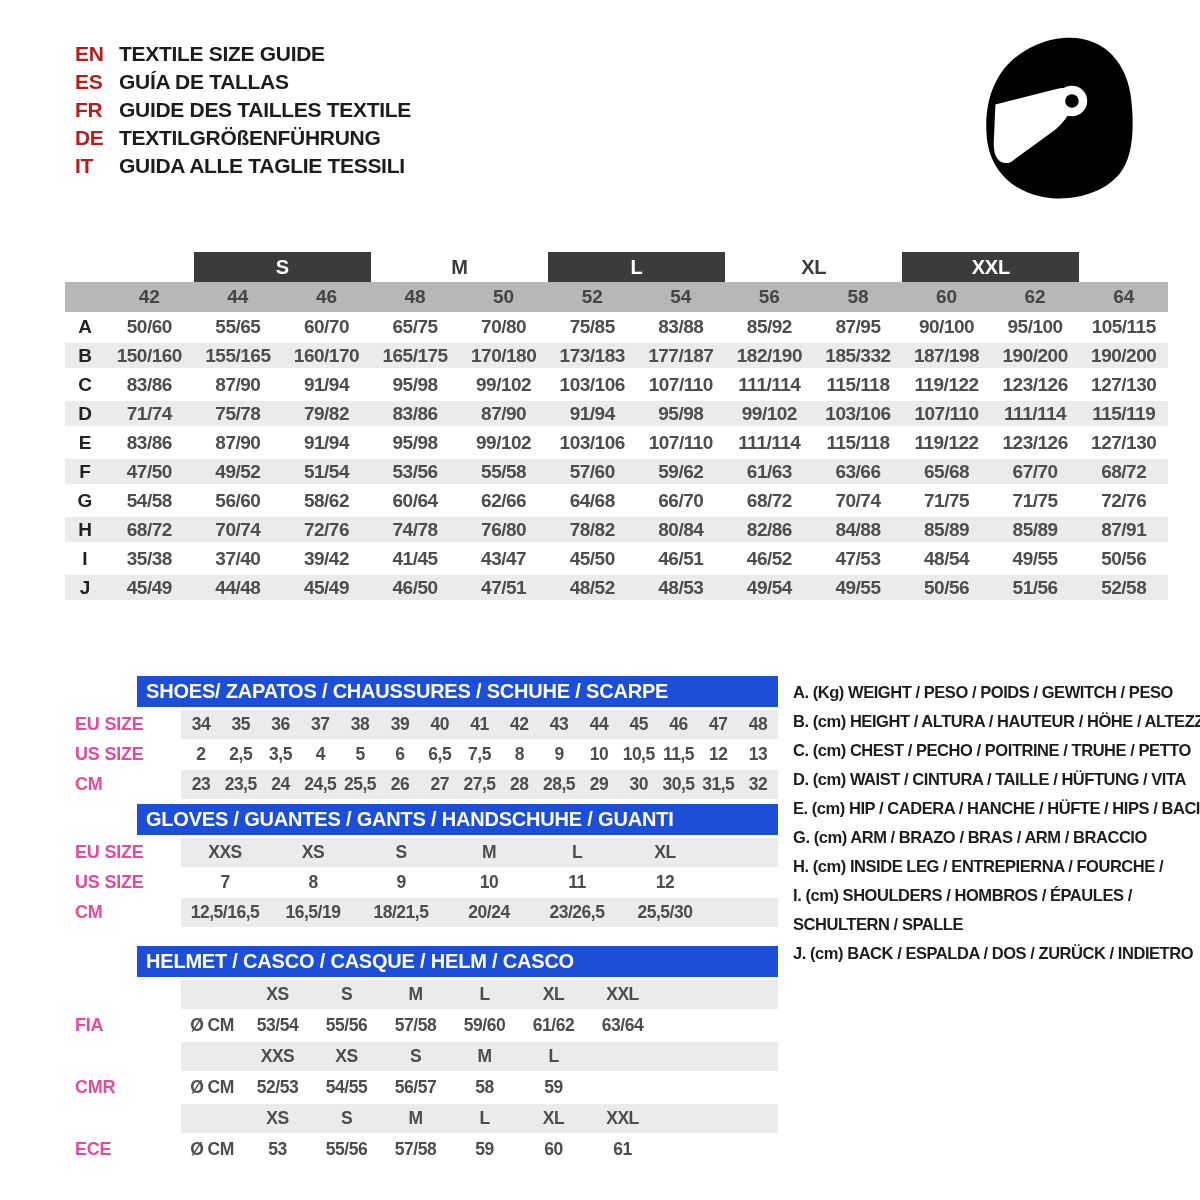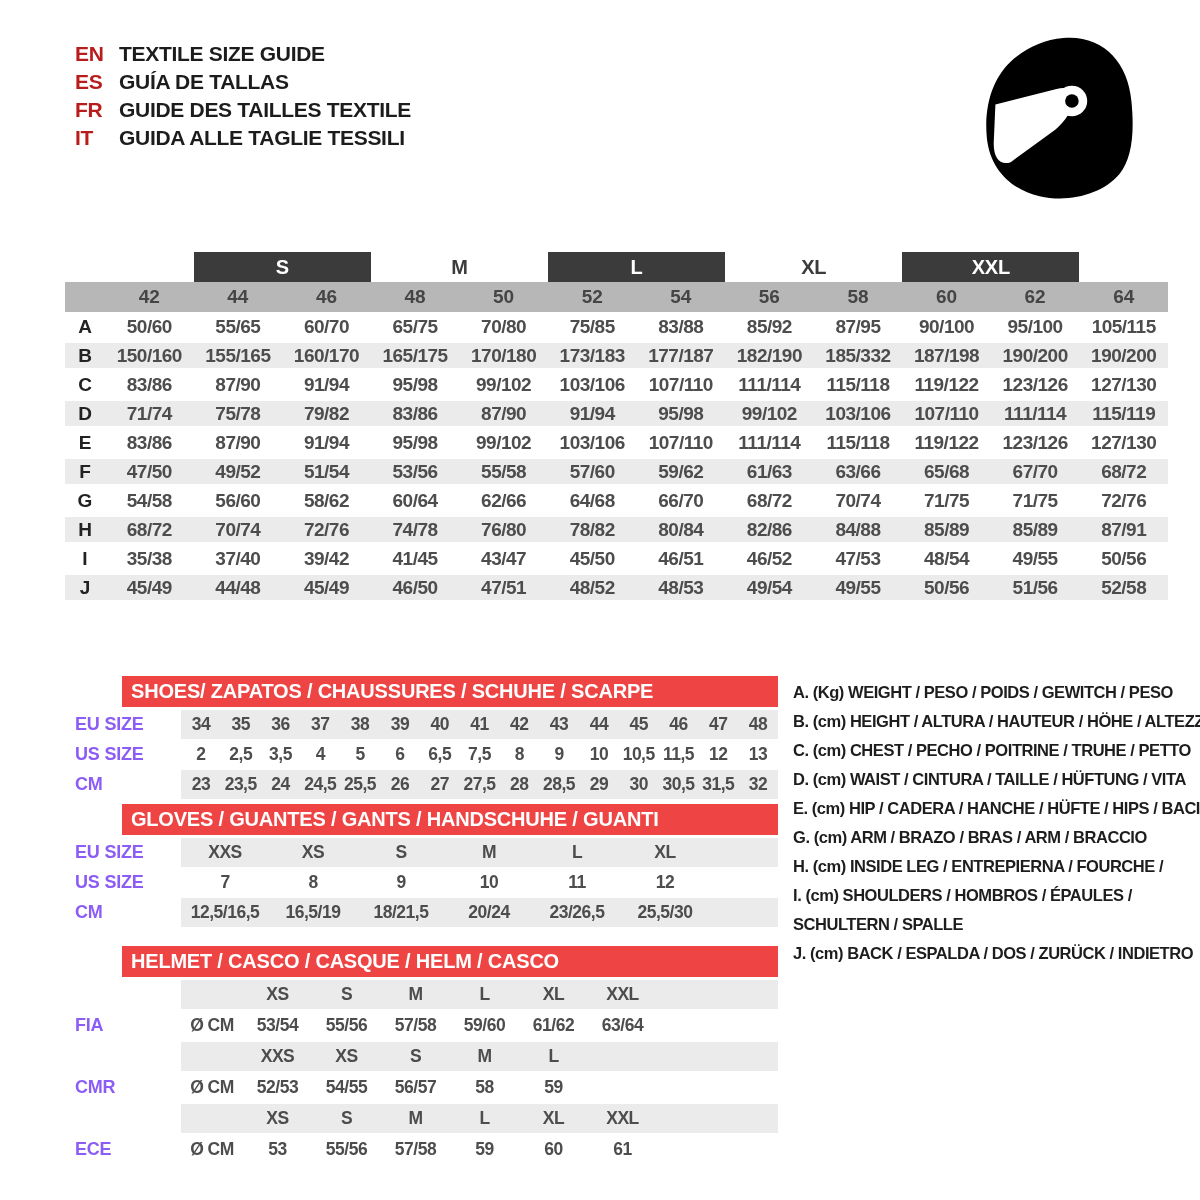--- a/index.html
+++ b/index.html
@@ -25,29 +25,29 @@
   .data-row { height:29px; }
   .data-row.striped { background:#ebebeb; box-shadow:inset 0 2px 0 #fff, inset 0 -2px 0 #fff; }
   .row-label { text-align:center; font-size:19px; color:#222222; }
   .value-cell { text-align:center; font-size:19px; color:#4d4d4d; letter-spacing:-0.5px; white-space:nowrap; }
   
   .section { position:absolute; left:62px; width:716px; }
   #shoes  { top:676px; }
   #gloves { top:804px; }
   #helmet { top:946px; }
   .section-title {
-    margin-left:60px; height:31px; line-height:31px; background:#ef4444; color:#ffffff;
+    margin-left:75px; height:31px; line-height:31px; background:#1d4ed8; color:#ffffff;
     font-size:20px; padding-left:9px; letter-spacing:-0.2px; margin-bottom:3px; white-space:nowrap;
   }
   .cols-shoes  { display:grid; grid-template-columns:119px repeat(15,1fr); align-items:stretch; }
   .cols-gloves { display:grid; grid-template-columns:119px repeat(6,88px) 1fr; align-items:stretch; }
   .colsH       { display:grid; grid-template-columns:119px 62px repeat(6,69px) 1fr; align-items:stretch; }
   .sec-row { height:29px; margin-bottom:1px; }
   #helmet .sec-row { margin-bottom:2px; }
-  .side-label { font-size:18px; color:#8b5cf6; padding-left:13px; display:flex; align-items:center; letter-spacing:-0.2px; white-space:nowrap; }
+  .side-label { font-size:18px; color:#ec4899; padding-left:13px; display:flex; align-items:center; letter-spacing:-0.2px; white-space:nowrap; }
   .sec-cell { display:flex; align-items:center; justify-content:center; font-size:17.5px; color:#4d4d4d; letter-spacing:-0.5px; white-space:nowrap; }
   .sec-cell.banded { background:#ebebeb; }
   
   #legend { position:absolute; left:793px; top:678px; width:402px; }
   .legend-line { font-size:16.5px; line-height:29px; color:#1d1d1d; letter-spacing:-0.45px; white-space:nowrap; }
 </style>
 </head>
 <body>
 
 <div class="page">
@@ -56,20 +56,24 @@
         <div class="lang-code">EN</div>
         <div class="lang-text">TEXTILE SIZE GUIDE</div>
       </div>
       <div class="lang-row">
         <div class="lang-code">ES</div>
         <div class="lang-text">GUÍA DE TALLAS</div>
       </div>
       <div class="lang-row">
         <div class="lang-code">FR</div>
         <div class="lang-text">GUIDE DES TAILLES TEXTILE</div>
+      </div>
+      <div class="lang-row">
+        <div class="lang-code">DE</div>
+        <div class="lang-text">TEXTILGRÖßENFÜHRUNG</div>
       </div>
       <div class="lang-row">
         <div class="lang-code">IT</div>
         <div class="lang-text">GUIDA ALLE TAGLIE TESSILI</div>
       </div>
     </div>
 
   <div id="helmet-logo">
     <svg width="170" height="170" viewBox="0 0 100 100">
       <path d="M52 3 C75 1 90 17 92 40 C94 60 92 74 85 83 C75 95 55 100 38 96 C21 92 9 80 7 62 C5 42 11 25 23 15 C32 8 41 4 52 3 Z" fill="#000000"></path>

